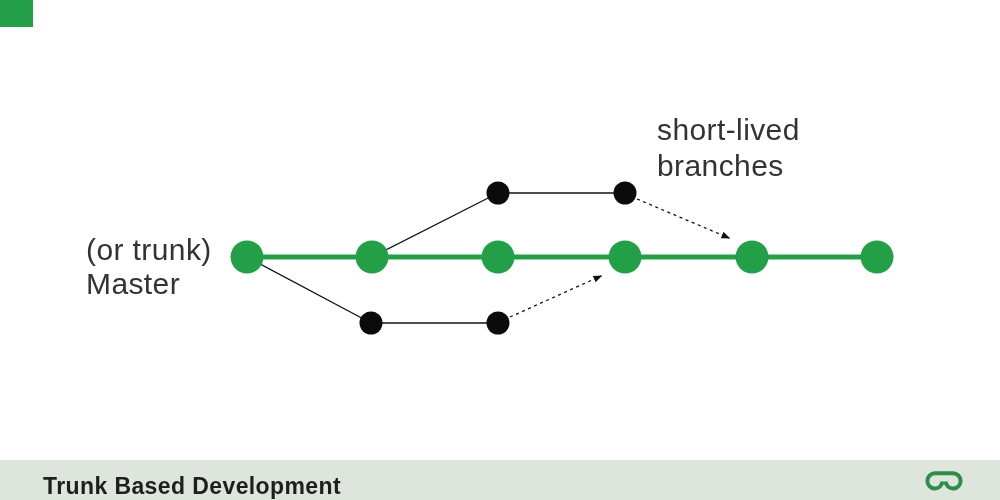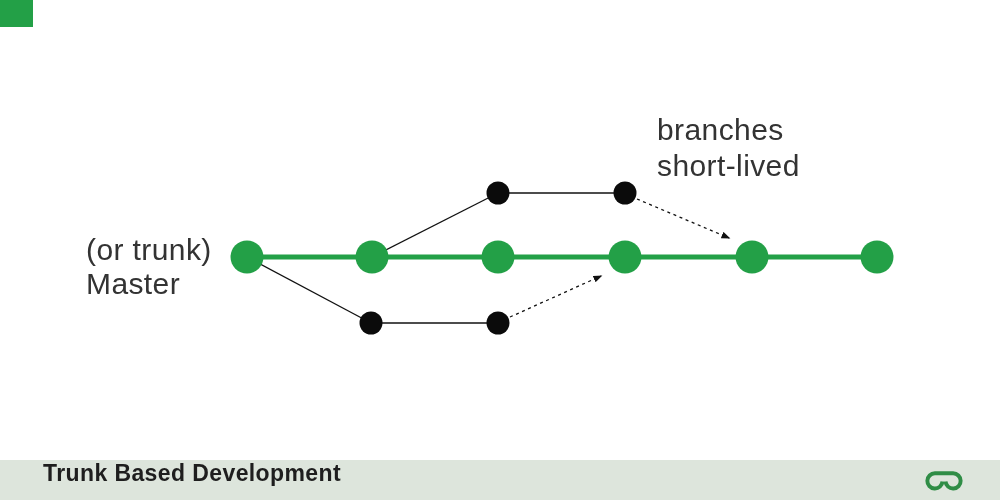--- a/index.html
+++ b/index.html
@@ -40,21 +40,21 @@
     font-size:30px;
     letter-spacing:0.4px;
     white-space:nowrap;
   }
   .master-label{left:86px;top:233px;line-height:34px;}
   .short-label{left:657px;top:112px;line-height:36px;}
   .footer{
     position:absolute;left:0;bottom:0;
     width:1000px;height:40px;
     background:var(--footer-bg);
-    display:flex;align-items:flex-start;
+    display:flex;align-items:flex-end;
   }
   .footer-title{
     margin-left:43px;
     font-size:23px;
     font-weight:600;
     letter-spacing:0.4px;
     color:var(--footer-text);
   }
   .footer-logo{
     position:absolute;
@@ -93,22 +93,22 @@
     <circle cx="371" cy="323" r="11.5" class="commit-branch"></circle>
     <circle cx="498" cy="323" r="11.5" class="commit-branch"></circle>
   </svg>
 
 <div class="text-label master-label">
   <div>(or trunk)</div>
   <div>Master</div>
 </div>
 
 <div class="text-label short-label">
+  <div>short-lived</div>
   <div>branches</div>
-  <div>short-lived</div>
 </div>
 
 <div class="footer">
   <div class="footer-title">Trunk Based Development</div>
   <svg class="footer-logo" viewBox="0 0 66 40" xmlns="http://www.w3.org/2000/svg">
     <path d="M33 9 H18 a12.5 12.5 0 1 0 12.5 13.5"></path>
     <path d="M33 9 H48 a12.5 12.5 0 1 1 -12.5 13.5"></path>
   </svg>
 </div>
 

